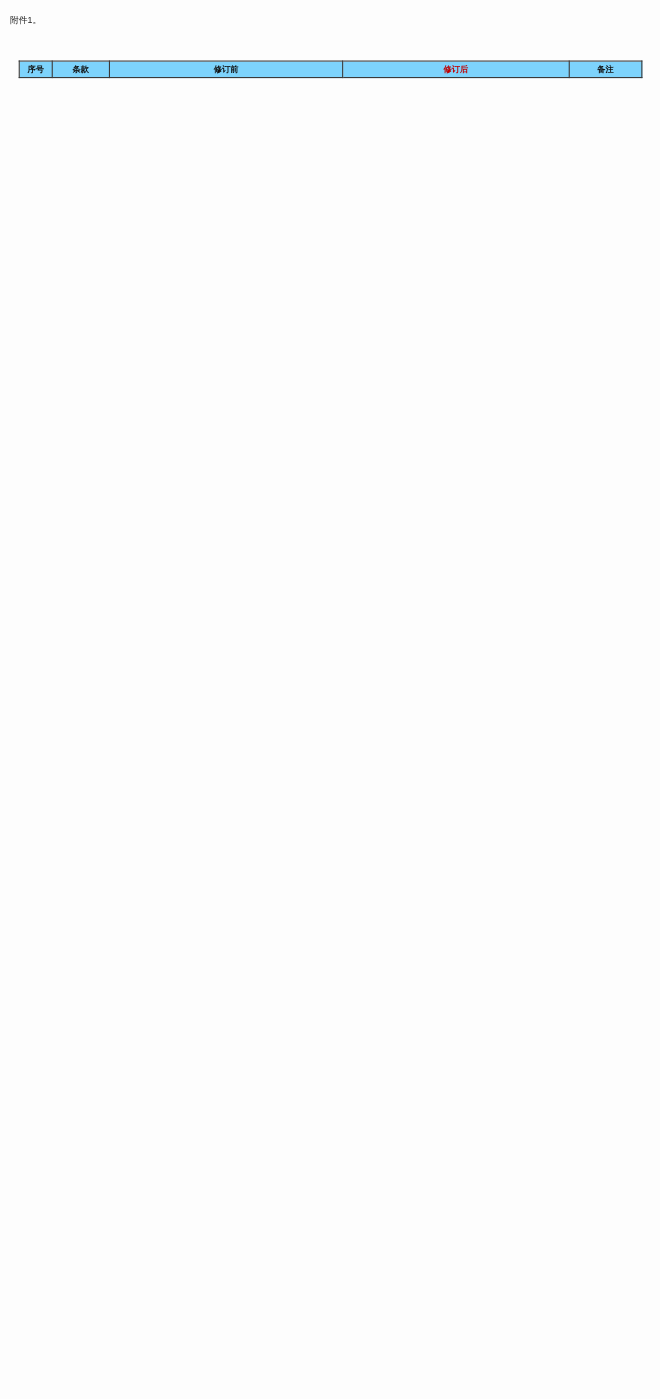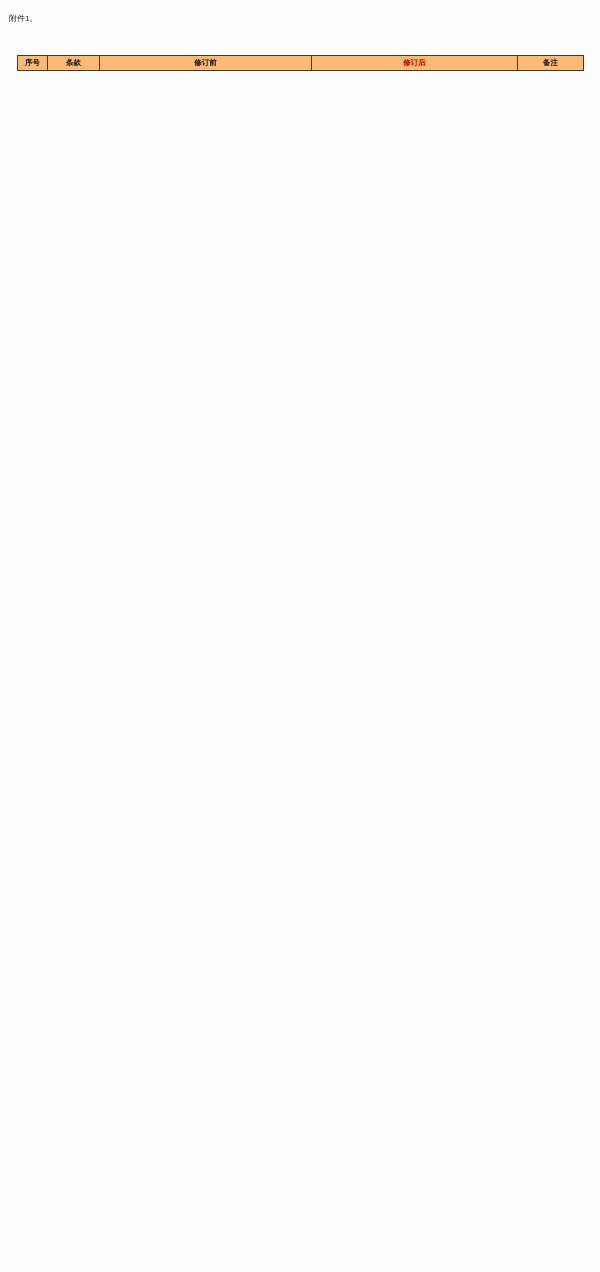--- a/index.html
+++ b/index.html
@@ -12,21 +12,21 @@
   .title{
     position:absolute;top:34px;left:0;width:100%;text-align:center;
     font-size:11.5px;font-weight:bold;color:#111;
     font-family:"Liberation Serif","DejaVu Serif",serif;letter-spacing:.5px;
   }
   .tables{position:absolute;top:55px;left:17px;width:566px;}
   table.block{border-collapse:collapse;table-layout:fixed;width:566px;background:#fff;}
   .block-1{margin-top:64px;}
   .block-2{margin-top:23px;}
   th,td{border:1px solid #3a3a3a;box-sizing:border-box;}
-  th{font-size:7.5px;font-weight:bold;padding:2px 1px;height:13px;color:#111;background:#fdba74;}
+  th{font-size:7.5px;font-weight:bold;padding:2px 1px;height:13px;color:#111;background:#7dd3fc;}
   th.red{color:#c00000;}
 </style>
 </head>
 <body>
 
 <div class="page">
   <div class="attachment">附件1。</div>
   <div class="tables">
     <table class="block block-0">
       <colgroup>

